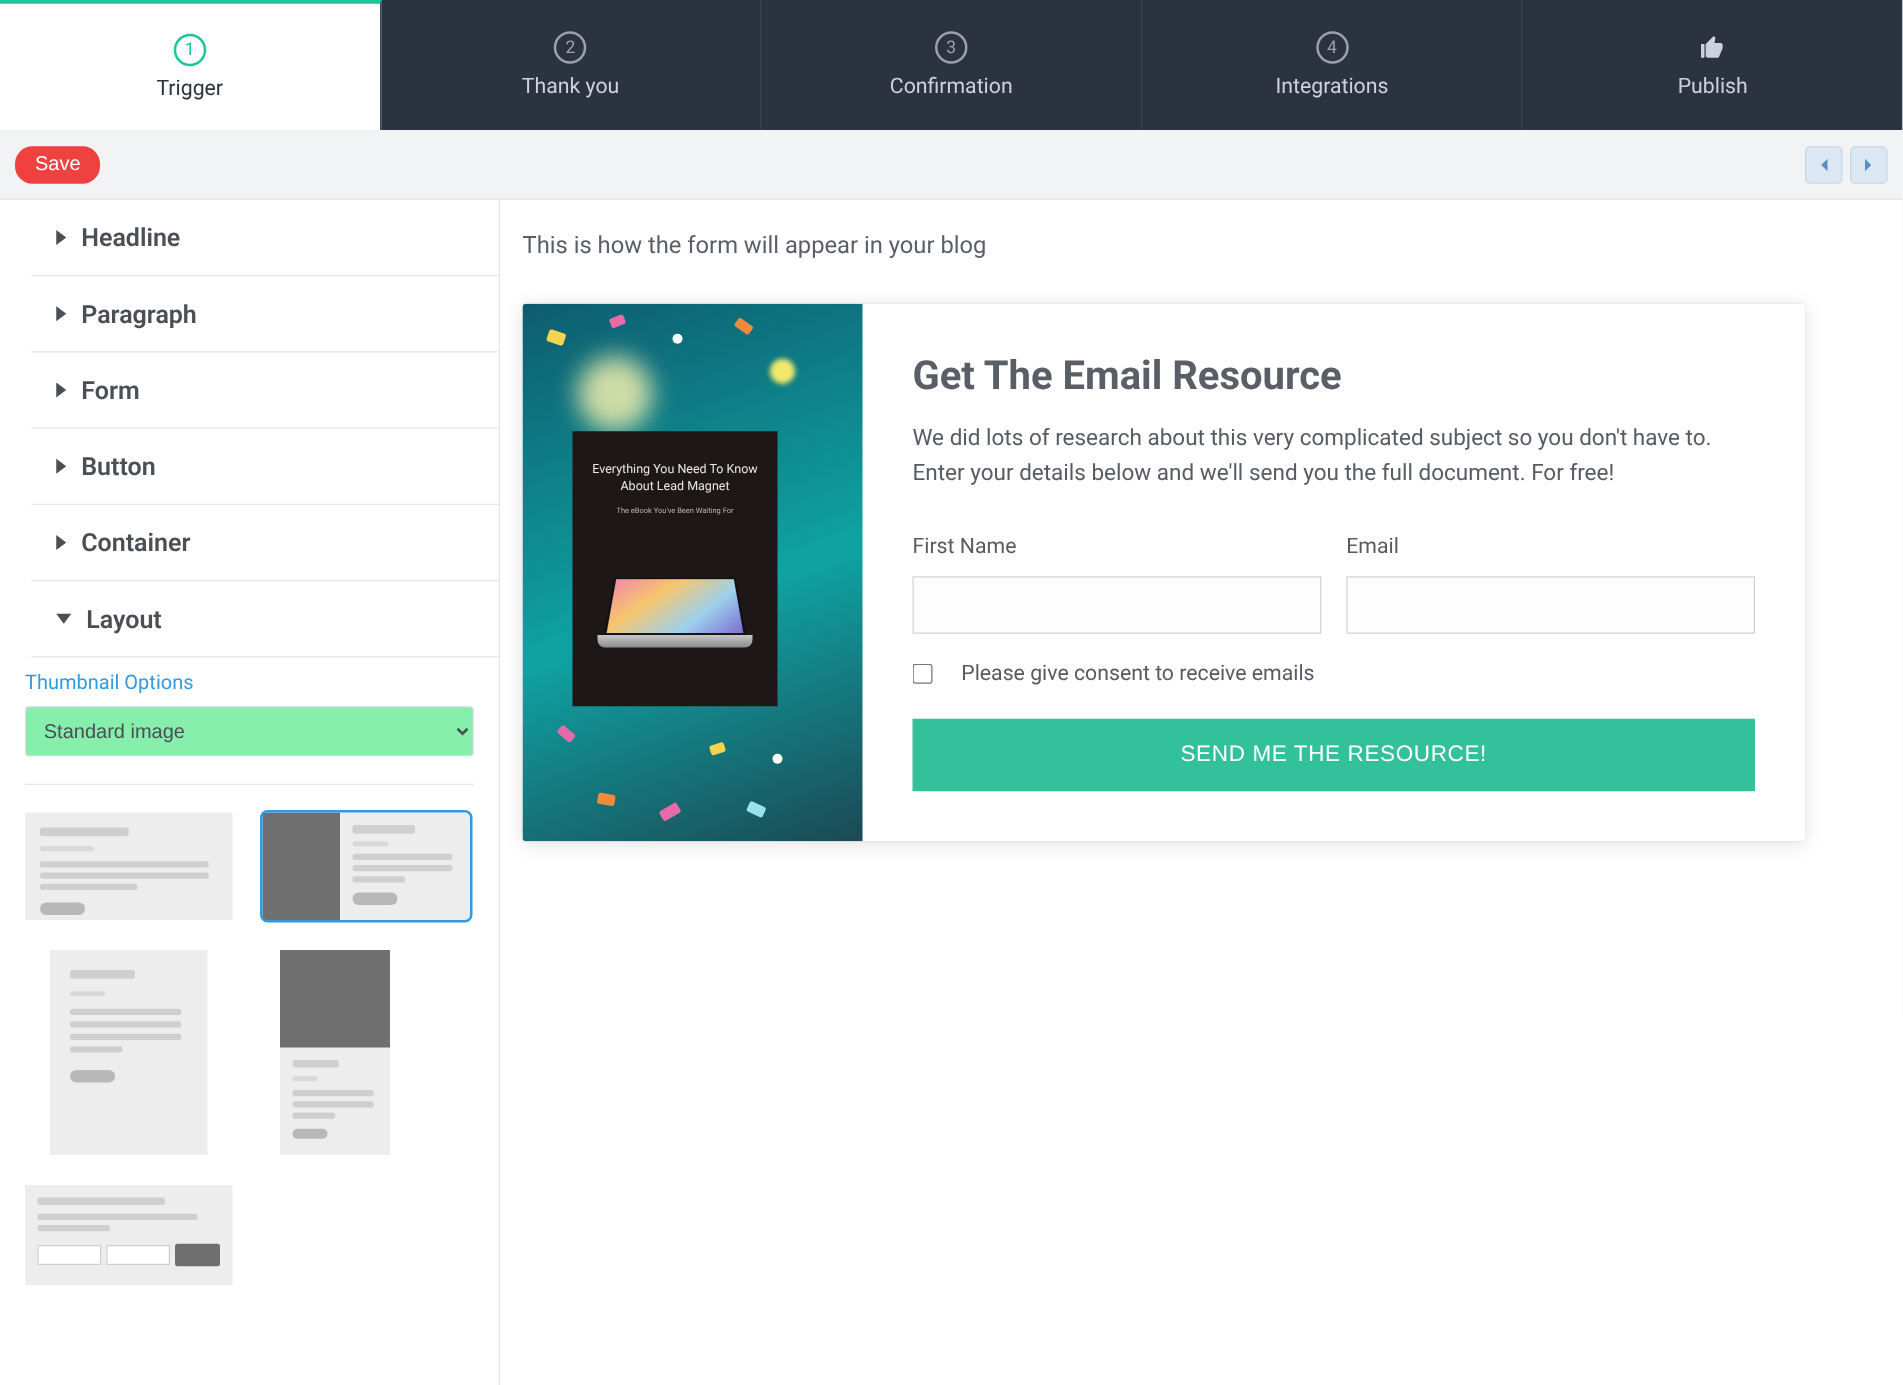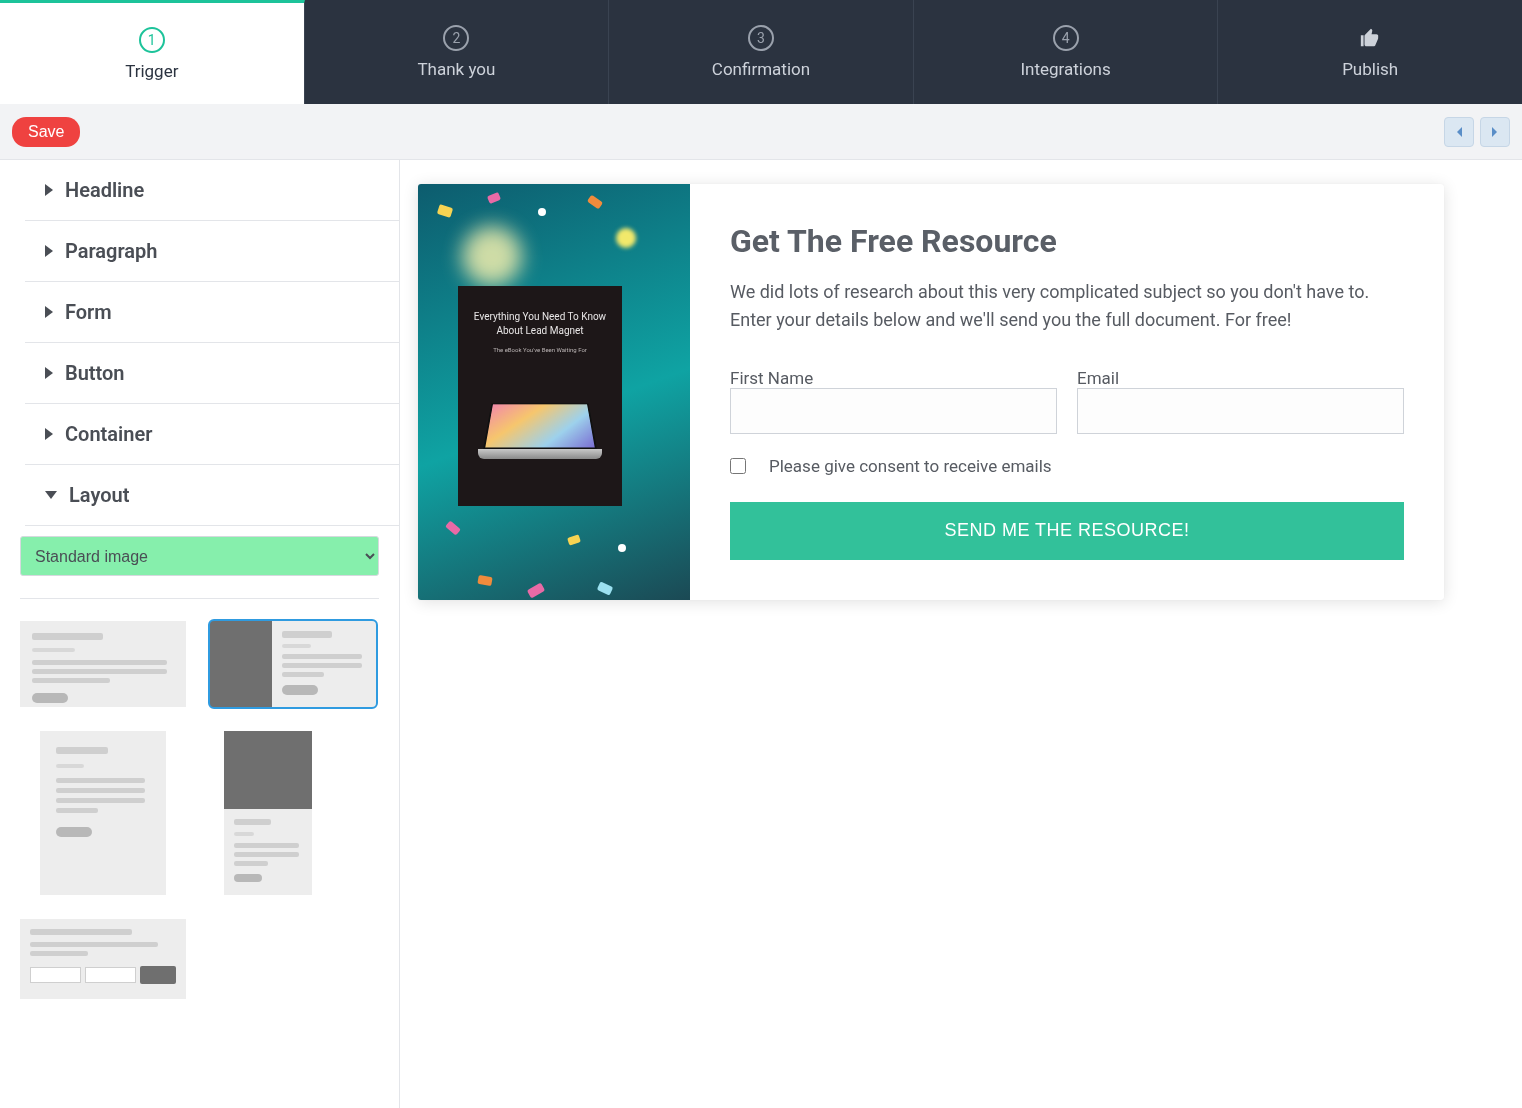--- a/index.html
+++ b/index.html
@@ -257,21 +257,21 @@
   .fields {
     display: flex;
     gap: 20px;
     margin-bottom: 22px;
   }
   .field { flex: 1; }
   .field label {
     display: block;
     font-size: 17px;
     color: #575b62;
-    margin-bottom: 0;
+    margin-bottom: 14px;
   }
   .field input[type=text] {
     width: 100%;
     height: 46px;
     border: 1px solid #cfd3d9;
     background: #fdfdfd;
     font-size: 16px;
     padding: 0 10px;
   }
   .consent {
@@ -361,20 +361,21 @@
     <div class="accordion-item">
       <span class="tri closed"></span>
       <span>Container</span>
     </div>
     <div class="accordion-item">
       <span class="tri open"></span>
       <span>Layout</span>
     </div>
 
     <div class="layout-panel">
+      <span class="thumb-label">Thumbnail Options</span>
       <select class="thumb-select">
         <option>Standard image</option>
       </select>
       <div class="layout-divider"></div>
 
       <div class="layout-grid">
 
         <div class="layout-tile">
           <div class="mock" style="height:86px; padding:12px;">
             <div class="mock-line" style="width:50%; height:7px;"></div>
@@ -437,20 +438,21 @@
               <div style="width:36px; height:18px; background:#6f6f6f; border-radius:2px;"></div>
             </div>
           </div>
         </div>
 
       </div>
     </div>
   </div>
 
   <div class="preview">
+    <div class="preview-note">This is how the form will appear in your blog</div>
 
     <div class="form-card">
       <div class="left">
 
         <div class="confetti" style="background:#f7d352;width:14px;height:10px;left:20px;top:22px;transform:rotate(18deg);"></div>
         <div class="confetti" style="background:#e86aa6;width:12px;height:8px;left:70px;top:10px;transform:rotate(-22deg);"></div>
         <div class="confetti" style="background:#fff;width:8px;height:8px;border-radius:50%;left:120px;top:24px;"></div>
         <div class="confetti" style="background:#f08b3c;width:14px;height:8px;left:170px;top:14px;transform:rotate(35deg);"></div>
         <div class="confetti" style="background:#fff6b0;width:60px;height:60px;border-radius:50%;left:44px;top:42px;filter:blur(10px);opacity:.8;"></div>
         <div class="confetti" style="background:#f2e96b;width:20px;height:20px;border-radius:50%;left:198px;top:44px;filter:blur(2px);"></div>
@@ -465,21 +467,21 @@
           <div class="et1">Everything You Need To Know About Lead Magnet</div>
           <div class="et2">The eBook You've Been Waiting For</div>
           <div class="laptop">
             <div class="screen"></div>
             <div class="base"></div>
           </div>
         </div>
       </div>
 
       <div class="right">
-        <h2>Get The Free Resource</h2>
+        <h2>Get The Email Resource</h2>
         <p class="intro">We did lots of research about this very complicated subject so you don't have to. Enter your details below and we'll send you the full document. For free!</p>
 
         <div class="fields">
           <div class="field">
             <label>First Name</label>
             <input type="text" style="">
           </div>
           <div class="field">
             <label>Email</label>
             <input type="text" style="">

